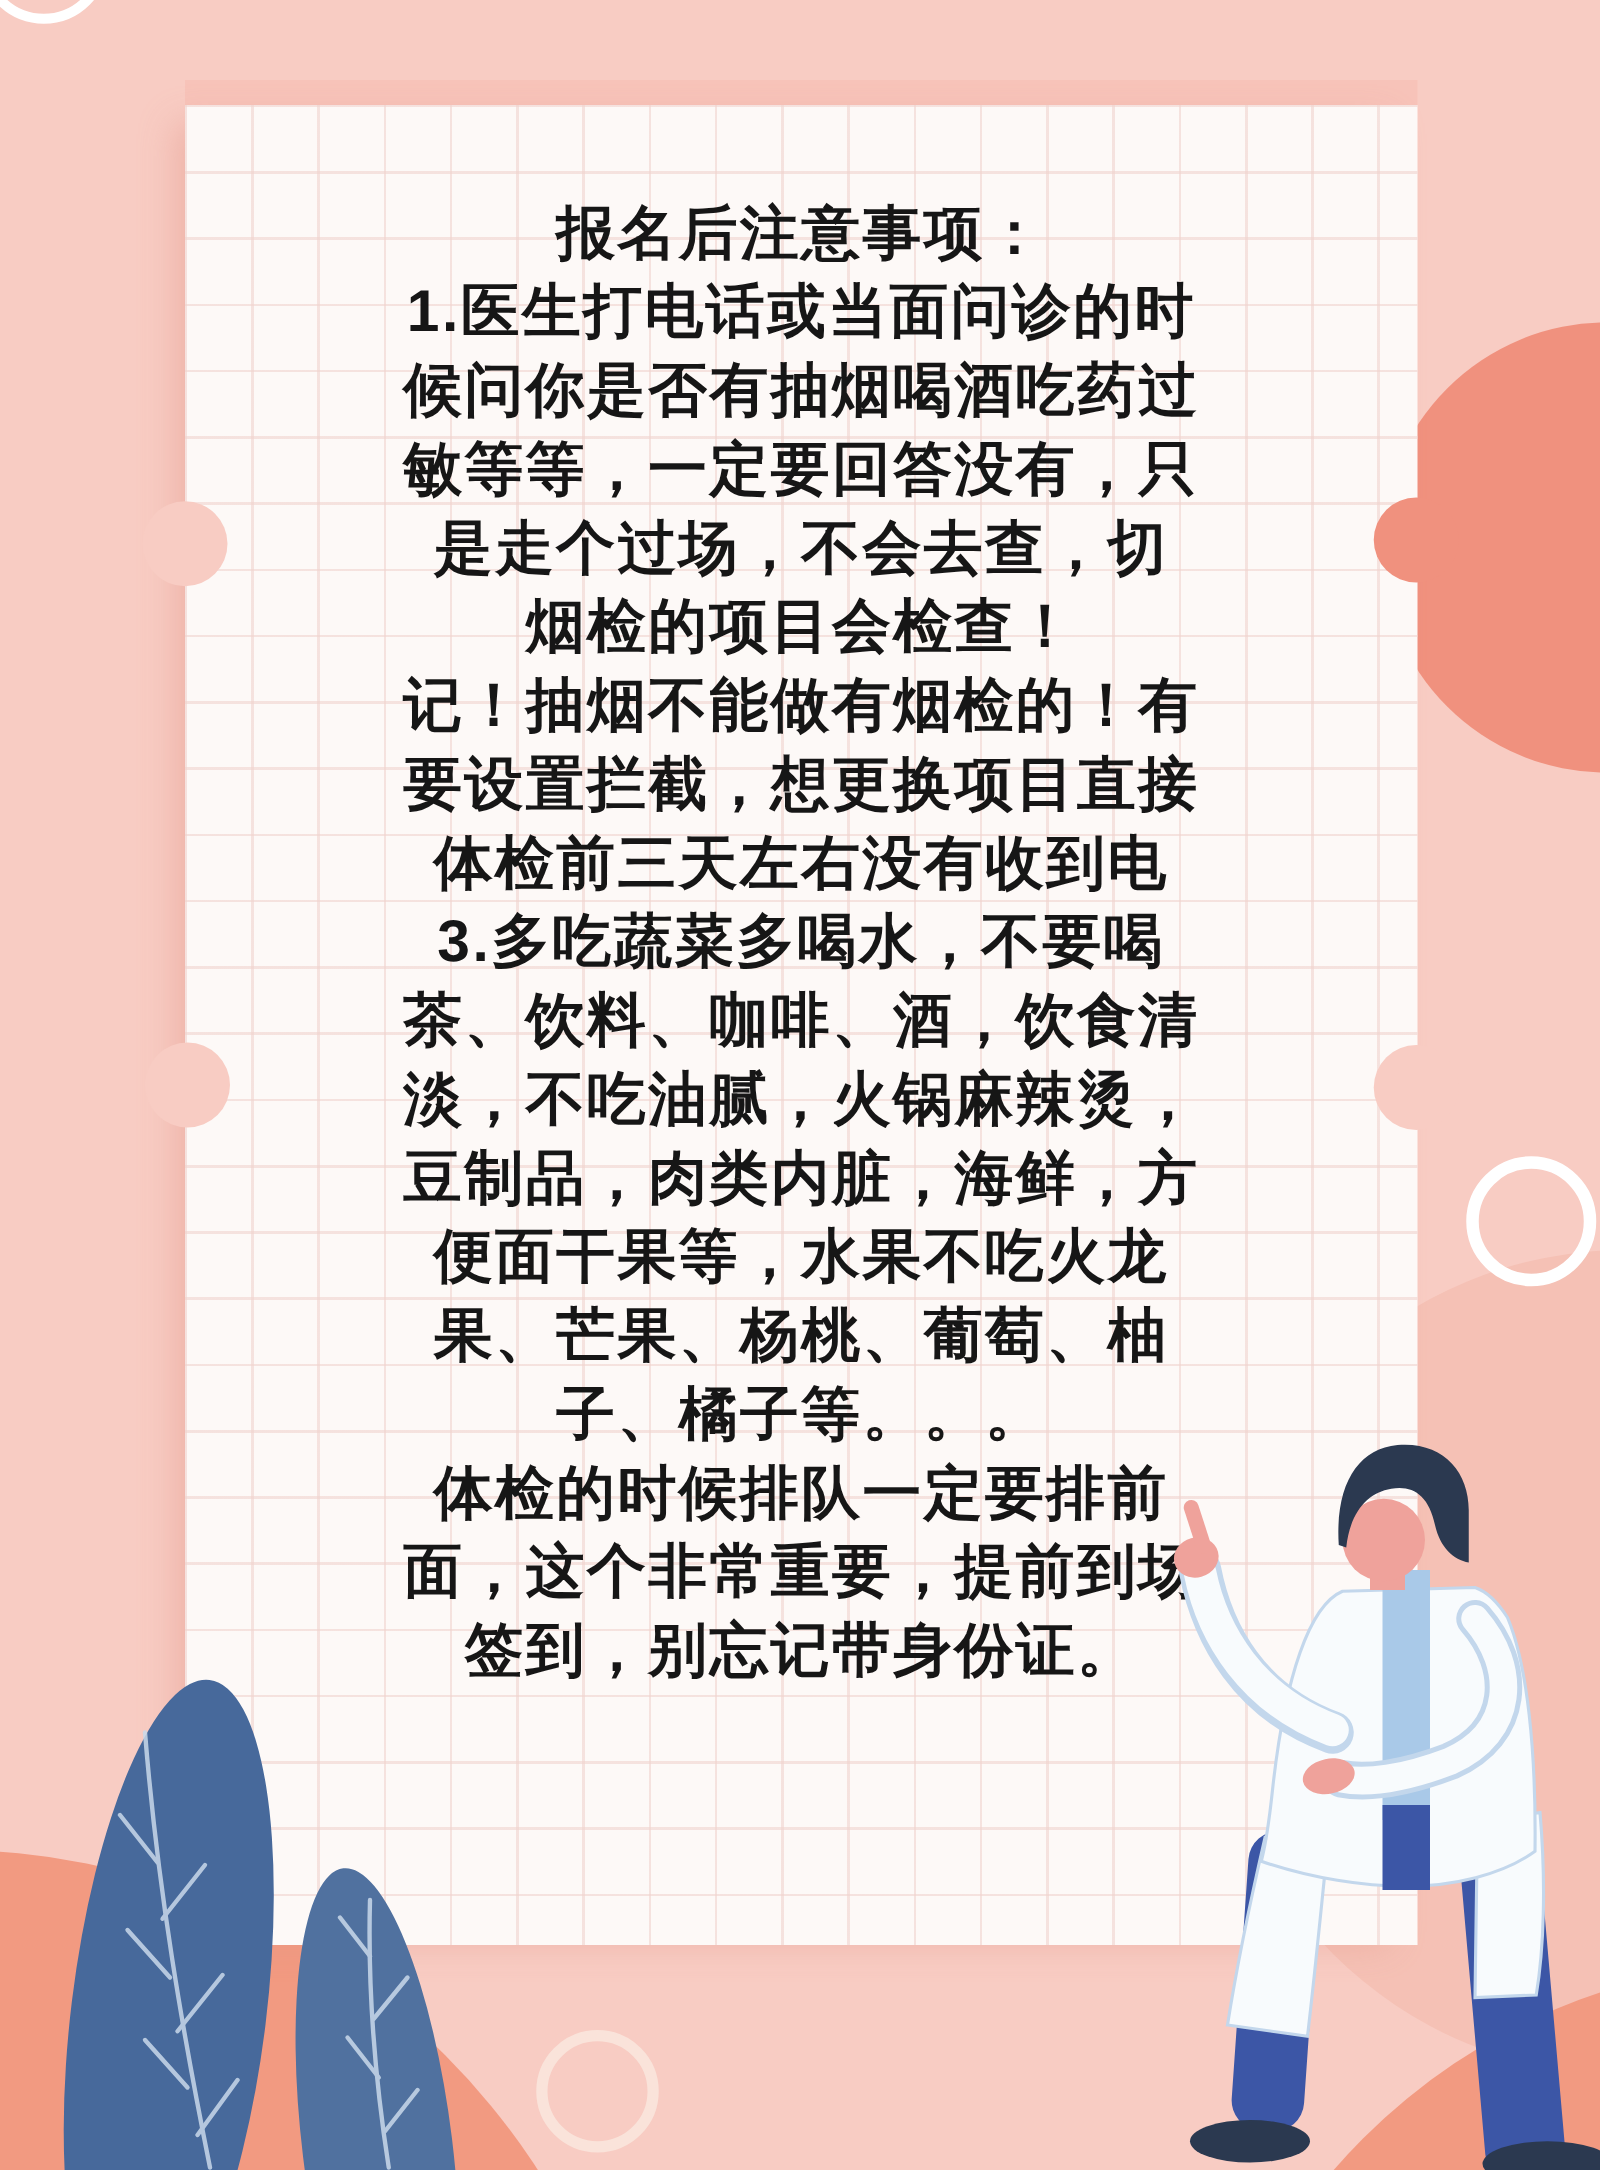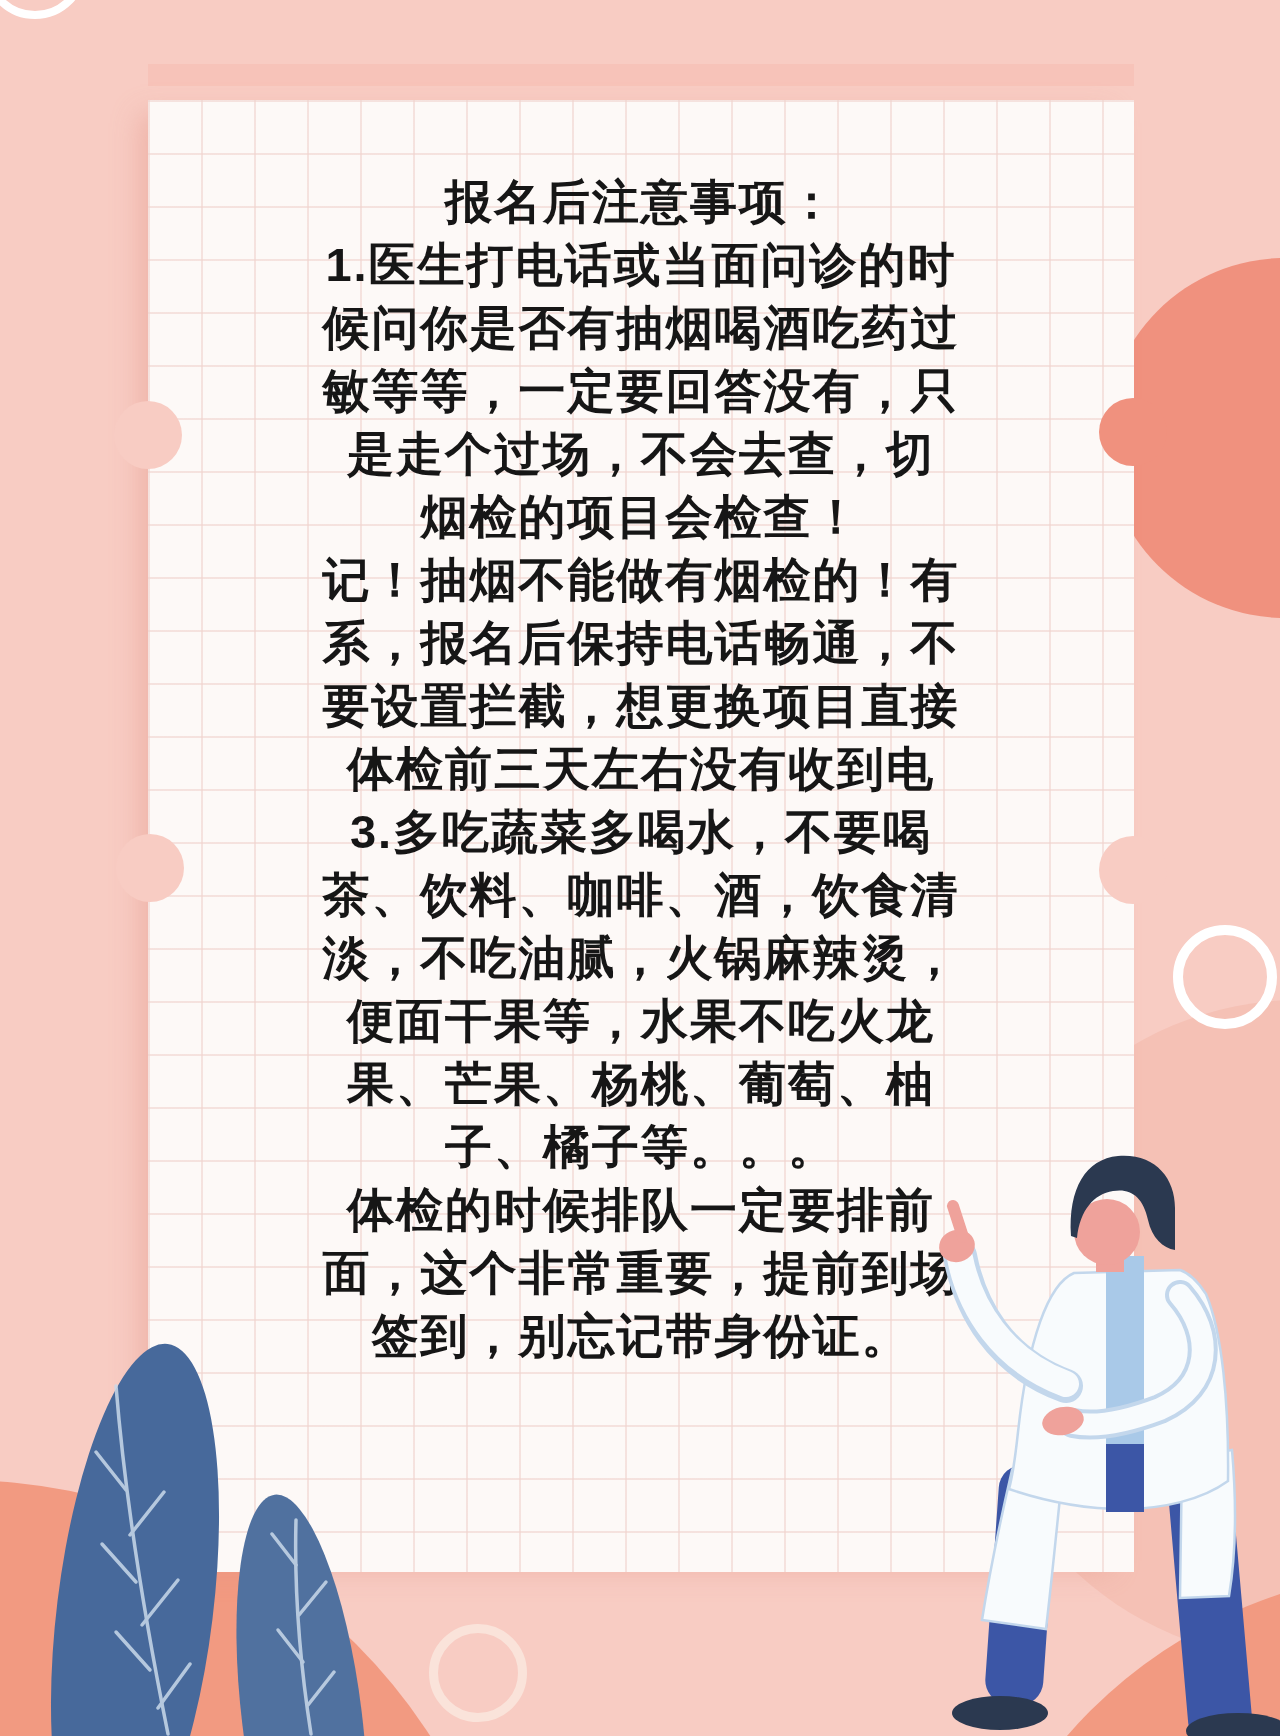--- a/index.html
+++ b/index.html
@@ -3,21 +3,21 @@
 <meta charset="utf-8">
 <style>
   html,body{margin:0;padding:0;}
   body{width:1280px;height:1736px;font-family:"Liberation Sans",sans-serif;}
   .poster{position:relative;width:1280px;height:1736px;overflow:hidden;
           background:var(--background,#f8ccc3);}
   .circle{position:absolute;border-radius:50%;}
   .ring{position:absolute;border-radius:50%;box-sizing:border-box;background:transparent;}
 
   
-  .card{position:absolute;left:148px;top:100px;width:986px;height:1472px;z-index:3;
+  .card{position:absolute;left:148px;top:84px;width:986px;height:1472px;z-index:3;
         background-color:var(--card,#fdf9f7);
         background-image:
           repeating-linear-gradient(to right,  var(--grid-line,rgba(240,211,206,.6)) 0 2px, transparent 2px 53px),
           repeating-linear-gradient(to bottom, var(--grid-line,rgba(240,211,206,.6)) 0 2px, transparent 2px 53px);
         box-shadow:-16px 6px 26px -8px rgba(226,148,136,.45);}
   .card-top-band{position:absolute;left:148px;top:64px;width:986px;height:22px;
         background:var(--band,#f7c3b9);z-index:2;}
 
   .notice{position:absolute;left:0;top:70px;width:100%;z-index:3;
           text-align:center;color:var(--text,#161616);
@@ -48,26 +48,26 @@
   <div class="card">
     <div class="notice">
       <div class="line">报名后注意事项：</div>
 
     <div class="line">1.医生打电话或当面问诊的时</div>
         <div class="line">候问你是否有抽烟喝酒吃药过</div>
         <div class="line">敏等等，一定要回答没有，只</div>
         <div class="line">是走个过场，不会去查，切</div>
         <div class="line">烟检的项目会检查！</div>
         <div class="line">记！抽烟不能做有烟检的！有</div>
-        <div class="line">系，报名后保持电话畅通，不</div>
         <div class="line">要设置拦截，想更换项目直接</div>
         <div class="line">体检前三天左右没有收到电</div>
         <div class="line">3.多吃蔬菜多喝水，不要喝</div>
         <div class="line">茶、饮料、咖啡、酒，饮食清</div>
         <div class="line">淡，不吃油腻，火锅麻辣烫，</div>
+        <div class="line">豆制品，肉类内脏，海鲜，方</div>
         <div class="line">便面干果等，水果不吃火龙</div>
         <div class="line">果、芒果、杨桃、葡萄、柚</div>
         <div class="line">子、橘子等。。。</div>
         <div class="line">体检的时候排队一定要排前</div>
         <div class="line">面，这个非常重要，提前到场</div>
         <div class="line">签到，别忘记带身份证。</div>
       </div>
   </div>
 
   <div class="circle notch" style="left:114px;top:401px;width:68px;height:68px;background:var(--background,#f8ccc3);"></div>

